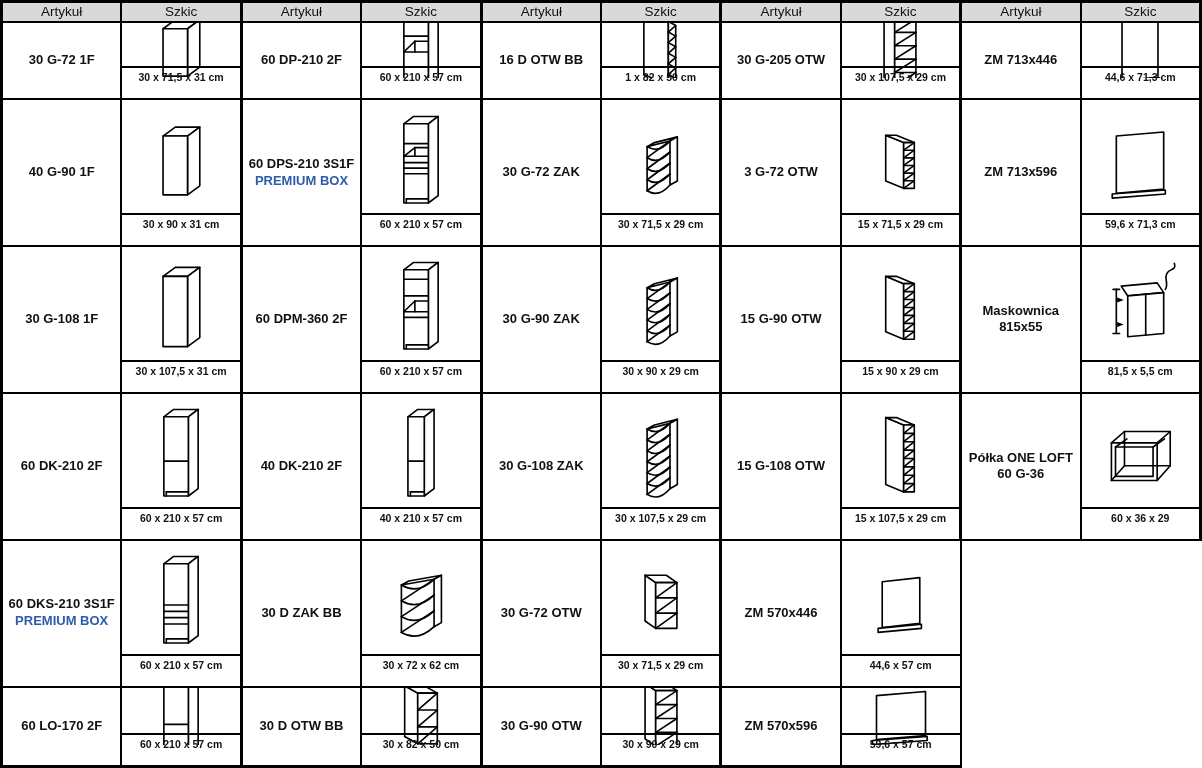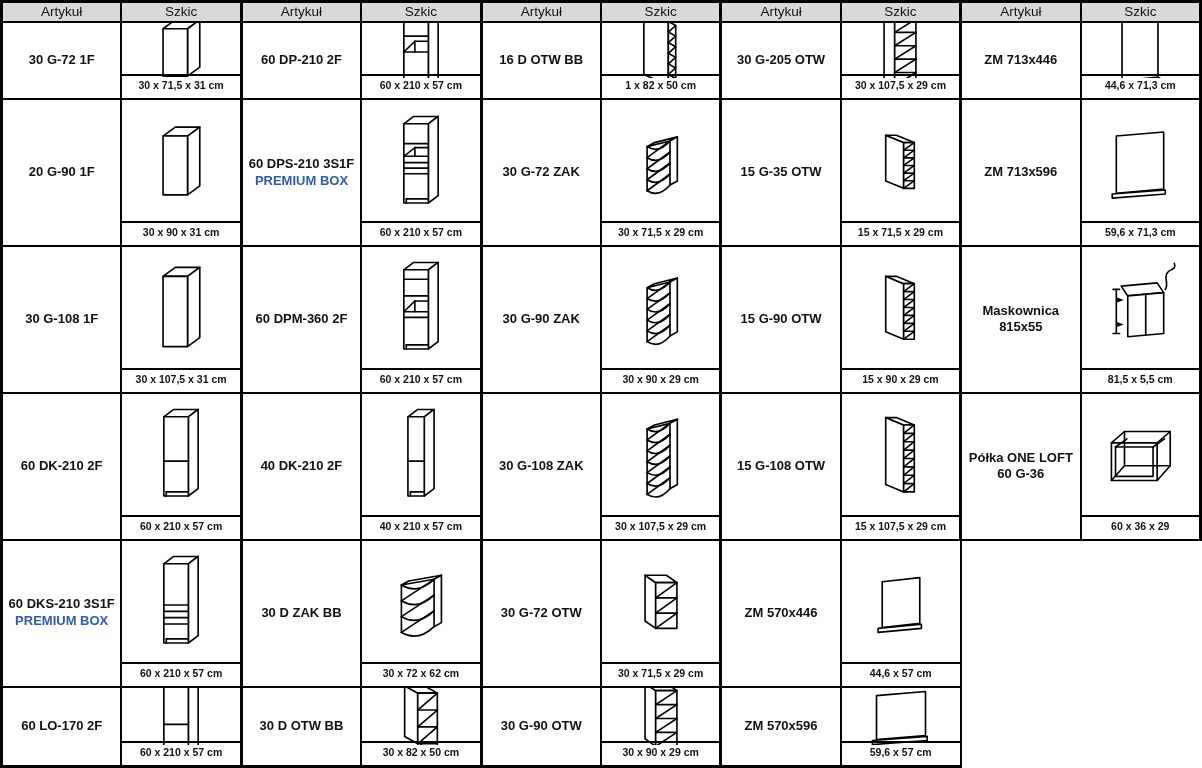--- a/index.html
+++ b/index.html
@@ -9,21 +9,21 @@
   th,td{border:2px solid #000;padding:0}
   th{background:var(--hdr,#d9d9d9);font-size:13.5px;font-weight:400;height:20px;border-top:3px solid #000;color:#111}
   .pl{border-left-width:3px}
   .pr{border-right-width:3px}
   tr.last td:not(.void){border-bottom-width:3px}
   td.void{border:none;background:#fff}
   td.art{text-align:center;vertical-align:middle;font-weight:700;font-size:13px;line-height:1.3;padding:0 2px;color:#111}
   .premium{color:var(--prem,#2e5cac)}
   td.skc{position:relative;background:#fff}
   .sketch{position:absolute;left:0;right:0;top:0;bottom:20px;display:flex;align-items:center;justify-content:center;overflow:hidden}
-  .dims{position:absolute;left:0;right:0;bottom:4px;height:20px;border-top:2px solid #000;display:flex;align-items:center;justify-content:center;font-weight:700;font-size:10.5px;color:#111;white-space:nowrap}
+  .dims{position:absolute;left:0;right:0;bottom:12px;height:20px;border-top:2px solid #000;display:flex;align-items:center;justify-content:center;font-weight:700;font-size:10.5px;color:#111;white-space:nowrap}
 </style>
 </head>
 <body>
 
 <div class="catalog">
   <div>
       <table>
         <tbody>
           <tr>
             <th class="pl">Artykuł</th>
@@ -126,21 +126,21 @@
                 <svg viewBox="0 0 110 120" width="112" height="98" xmlns="http://www.w3.org/2000/svg">
                   <polygon points="33,26 77,21 77,93 33,98" fill="#fff" stroke="#000" stroke-width="2" stroke-linejoin="round" stroke-linecap="round"></polygon>
                   <polygon points="28,99 79,94 79,99 28,104" fill="#fff" stroke="#000" stroke-width="2" stroke-linejoin="round" stroke-linecap="round"></polygon>
                 </svg>
               </div>
               <div class="dims">44,6 x 71,3 cm</div>
             </td>
           </tr>
           <tr class="data">
             <td class="art pl">
-              <div class="artline">20 G-90 1F</div>
+              <div class="artline">40 G-90 1F</div>
             </td>
             <td class="skc">
               <div class="sketch">
                 <svg viewBox="0 0 110 120" width="112" height="98" xmlns="http://www.w3.org/2000/svg">
                   <polygon points="33,27 48,16 78,16 63,27" fill="#fff" stroke="#000" stroke-width="2" stroke-linejoin="round" stroke-linecap="round"></polygon>
                   <polygon points="63,27 78,16 78,88 63,99" fill="#fff" stroke="#000" stroke-width="2" stroke-linejoin="round" stroke-linecap="round"></polygon>
                   <polygon points="33,27 63,27 63,99 33,99" fill="#fff" stroke="#000" stroke-width="2" stroke-linejoin="round" stroke-linecap="round"></polygon>
                 </svg>
               </div>
               <div class="dims">30 x 90 x 31 cm</div>
@@ -185,21 +185,21 @@
                   <path d="M38 94 Q52 103 66 87" fill="none" stroke="#000" stroke-width="2" stroke-linejoin="round" stroke-linecap="round"></path>
                   <line x1="38" y1="53.5" x2="66" y2="33" fill="none" stroke="#000" stroke-width="2" stroke-linejoin="round" stroke-linecap="round"></line>
                   <line x1="38" y1="67" x2="66" y2="46.5" fill="none" stroke="#000" stroke-width="2" stroke-linejoin="round" stroke-linecap="round"></line>
                   <line x1="38" y1="80.5" x2="66" y2="60" fill="none" stroke="#000" stroke-width="2" stroke-linejoin="round" stroke-linecap="round"></line>
                   <line x1="38" y1="94" x2="66" y2="73.5" fill="none" stroke="#000" stroke-width="2" stroke-linejoin="round" stroke-linecap="round"></line>
                 </svg>
               </div>
               <div class="dims">30 x 71,5 x 29 cm</div>
             </td>
             <td class="art pl">
-              <div class="artline">15 G-35 OTW</div>
+              <div class="artline">3 G-72 OTW</div>
             </td>
             <td class="skc">
               <div class="sketch">
                 <svg viewBox="0 0 110 120" width="112" height="98" xmlns="http://www.w3.org/2000/svg">
                   <polygon points="59.5,35 37.5,26 37.5,82 59.5,91" fill="#fff" stroke="#000" stroke-width="2" stroke-linejoin="round" stroke-linecap="round"></polygon>
                   <polygon points="59.5,35 72.5,35 50.5,26 37.5,26" fill="#fff" stroke="#000" stroke-width="2" stroke-linejoin="round" stroke-linecap="round"></polygon>
                   <polygon points="59.5,35 72.5,35 72.5,91 59.5,91" fill="#fff" stroke="#000" stroke-width="2" stroke-linejoin="round" stroke-linecap="round"></polygon>
                   <line x1="59.5" y1="44.333333333333336" x2="72.5" y2="44.333333333333336" fill="none" stroke="#000" stroke-width="2" stroke-linejoin="round" stroke-linecap="round"></line>
                   <line x1="59.5" y1="53.66666666666667" x2="72.5" y2="53.66666666666667" fill="none" stroke="#000" stroke-width="2" stroke-linejoin="round" stroke-linecap="round"></line>
                   <line x1="59.5" y1="63" x2="72.5" y2="63" fill="none" stroke="#000" stroke-width="2" stroke-linejoin="round" stroke-linecap="round"></line>

